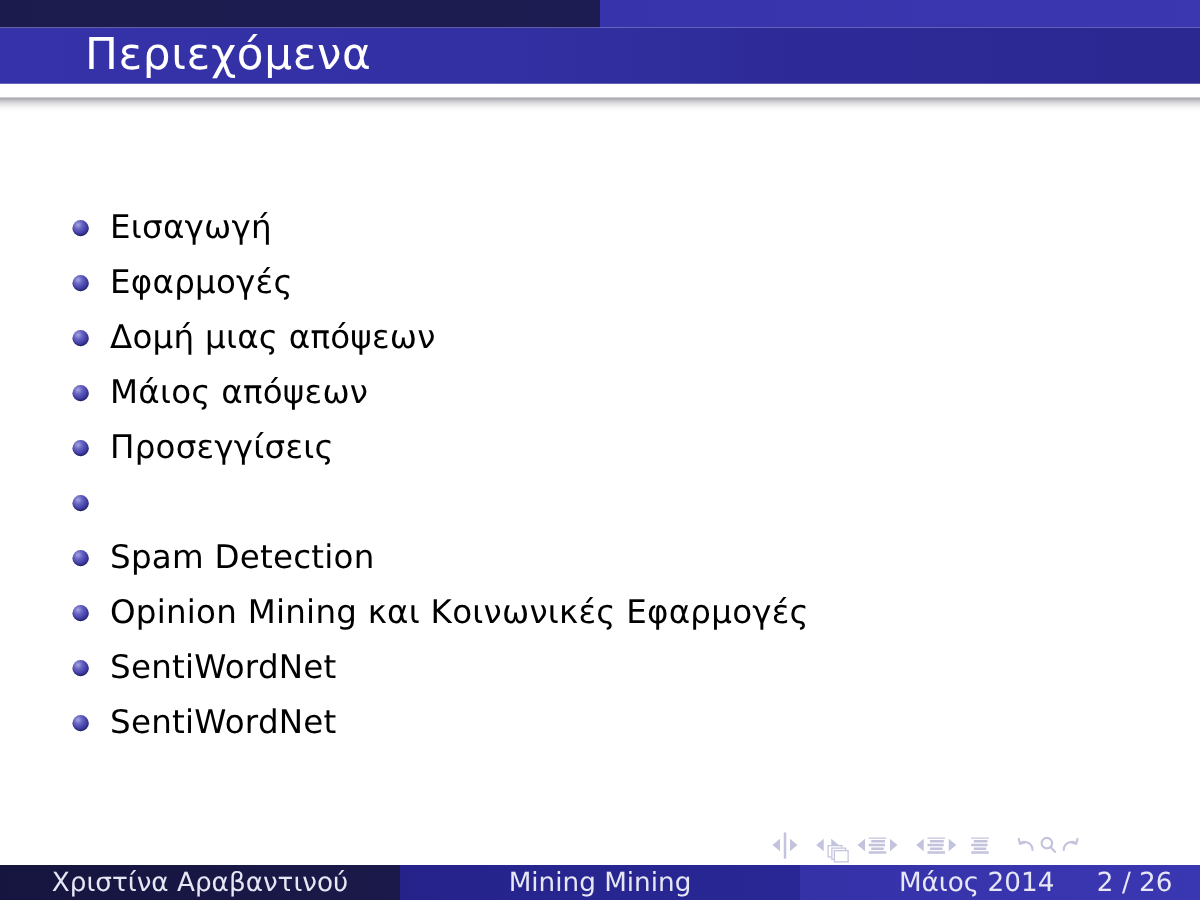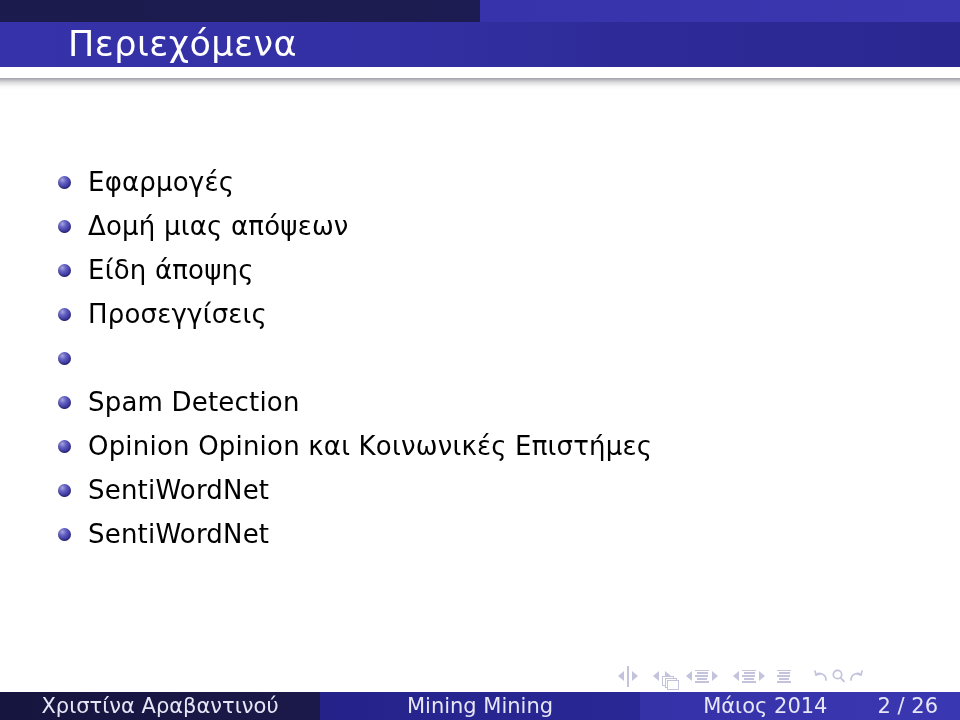--- a/index.html
+++ b/index.html
@@ -212,21 +212,21 @@
   .footer-title {
     width: 320px;
     background: linear-gradient(to right, #25238a 0%, #292795 100%);
     justify-content: center;
   }
   .footer-meta {
     width: 320px;
     background: linear-gradient(to right, #3532a8 0%, #3a37b2 100%);
     justify-content: flex-end;
     padding-right: 22px;
-    gap: 50px;
+    gap: 34px;
   }
 </style>
 </head>
 <body>
 
 <div id="slide">
 
   <div class="header">
     <div class="header-darkbar">
       <div class="dk-left"></div>
@@ -234,53 +234,57 @@
     </div>
     <div class="header-titlebar">
       <div class="header-title">Περιεχόμενα</div>
     </div>
   </div>
   <div class="header-shadow"></div>
 
   <div class="content">
     <ul class="bullet-list">
 
+      <li class="bullet-item">
+        <span class="bullet-dot"></span>
+        <span class="bullet-label">Εισαγωγή</span>
+      </li>
 
       <li class="bullet-item">
         <span class="bullet-dot"></span>
         <span class="bullet-label">Εφαρμογές</span>
       </li>
 
       <li class="bullet-item">
         <span class="bullet-dot"></span>
         <span class="bullet-label">Δομή μιας απόψεων</span>
       </li>
 
       <li class="bullet-item">
         <span class="bullet-dot"></span>
-        <span class="bullet-label">Είδη άποψης</span>
+        <span class="bullet-label">Μάιος απόψεων</span>
       </li>
 
       <li class="bullet-item">
         <span class="bullet-dot"></span>
         <span class="bullet-label">Προσεγγίσεις</span>
       </li>
 
       <li class="bullet-item">
         <span class="bullet-dot"></span>
       </li>
 
       <li class="bullet-item">
         <span class="bullet-dot"></span>
         <span class="bullet-label">Spam Detection</span>
       </li>
 
       <li class="bullet-item">
         <span class="bullet-dot"></span>
-        <span class="bullet-label">Opinion Opinion και Κοινωνικές Επιστήμες</span>
+        <span class="bullet-label">Opinion Mining και Κοινωνικές Εφαρμογές</span>
       </li>
 
       <li class="bullet-item">
         <span class="bullet-dot"></span>
         <span class="bullet-label">SentiWordNet</span>
       </li>
 
       <li class="bullet-item">
         <span class="bullet-dot"></span>
         <span class="bullet-label">SentiWordNet</span>

